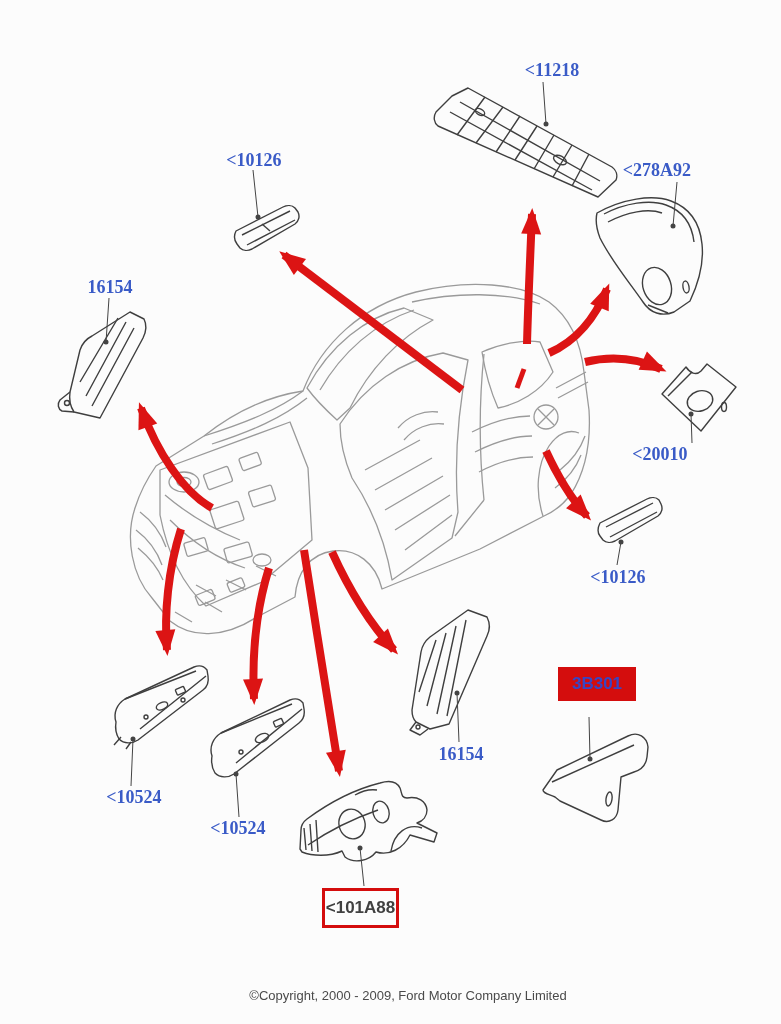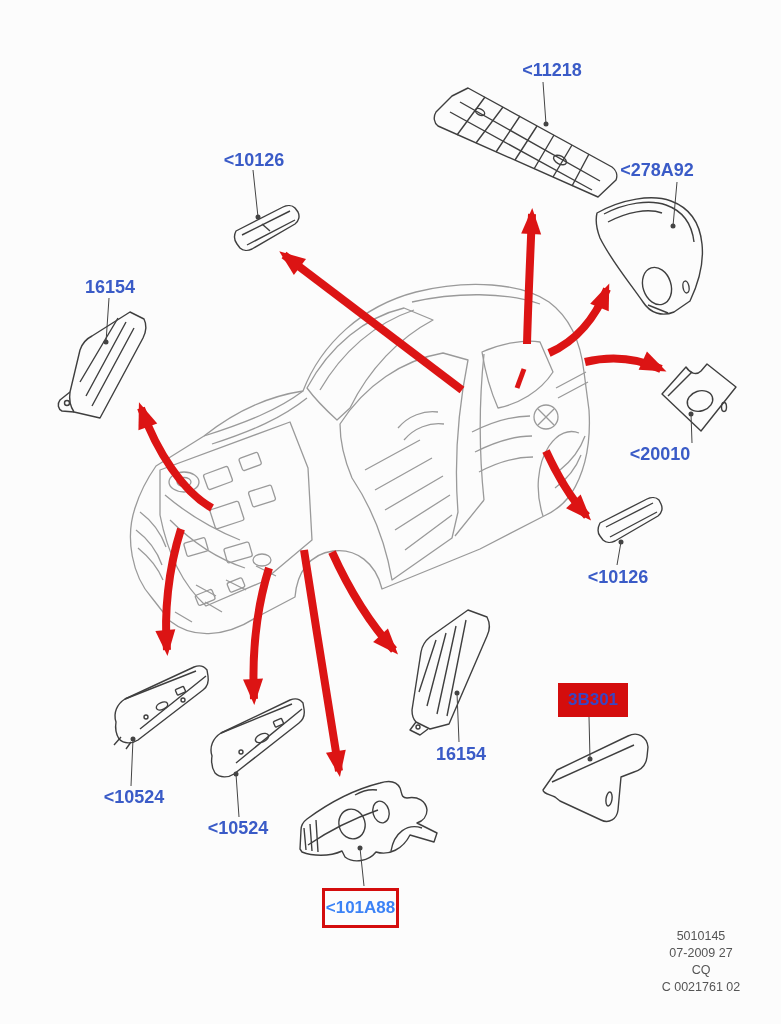--- a/index.html
+++ b/index.html
@@ -3,26 +3,26 @@
 <meta charset="utf-8">
 <style>
   html,body{margin:0;padding:0;background:#ffffff;}
   .canvas{
     position:relative;width:781px;height:1024px;background:#FCFCFC;
     overflow:hidden;font-family:"Liberation Sans",sans-serif;
   }
   .canvas > svg{position:absolute;left:0;top:0;}
   .lbl{
     position:absolute;transform:translateX(-50%);
-    font-weight:bold;font-size:18px;color:#3A5BC7;white-space:nowrap;
+    font-weight:bold;font-size:18px;color:#3A5BC7;white-space:nowrap;font-family:Liberation Serif, serif;
   }
   .pbox{position:absolute;}
   .pbox .pbox-text{
     position:absolute;left:50%;top:50%;transform:translate(-50%,-50%);
-    font-weight:bold;font-size:17px;color:#3b82f6;white-space:nowrap;
+    font-weight:bold;font-size:17px;color:#404040;white-space:nowrap;
   }
   .pbox.fill{background:#D40D0D;}
   .pbox.fill .pbox-text{color:#3846C4;}
   .pbox.outline{border:3px solid #D40D0D;}
   .plate{
     position:absolute;left:621px;top:928px;width:160px;text-align:center;
     font-size:12.5px;line-height:17px;color:#555555;
   }
   .copyright{
     position:absolute;left:408px;top:988px;transform:translateX(-50%);
@@ -212,29 +212,24 @@
   <div class="lbl" style="left:552px;top:60px">&lt;11218</div>
   <div class="lbl" style="left:254px;top:150px">&lt;10126</div>
   <div class="lbl" style="left:657px;top:160px">&lt;278A92</div>
   <div class="lbl" style="left:110px;top:277px">16154</div>
   <div class="lbl" style="left:660px;top:444px">&lt;20010</div>
   <div class="lbl" style="left:618px;top:567px">&lt;10126</div>
   <div class="lbl" style="left:134px;top:787px">&lt;10524</div>
   <div class="lbl" style="left:238px;top:818px">&lt;10524</div>
   <div class="lbl" style="left:461px;top:744px">16154</div>
 
-  <div class="pbox fill" style="left:558px;top:683px;width:70px;height:34px">
+  <div class="pbox fill" style="left:558px;top:667px;width:78px;height:34px">
     <span class="pbox-text">3B301</span>
   </div>
 
   <div class="pbox outline" style="left:322px;top:888px;width:71px;height:34px">
     <span class="pbox-text">&lt;101A88</span>
   </div>
 
-  <div class="plate">
-    <div>5010145</div>
-    <div>07-2009 27</div>
-    <div>CQ</div>
-    <div>C 0021761 02</div>
-  </div>
-
+
+  <div class="copyright">©Copyright, 2000 - 2009, Ford Motor Company Limited</div>
 
 </div>
 
 </body></html>

